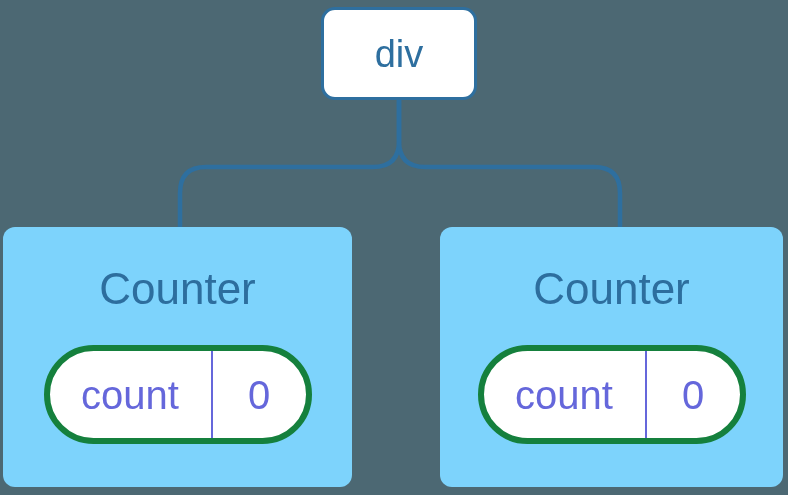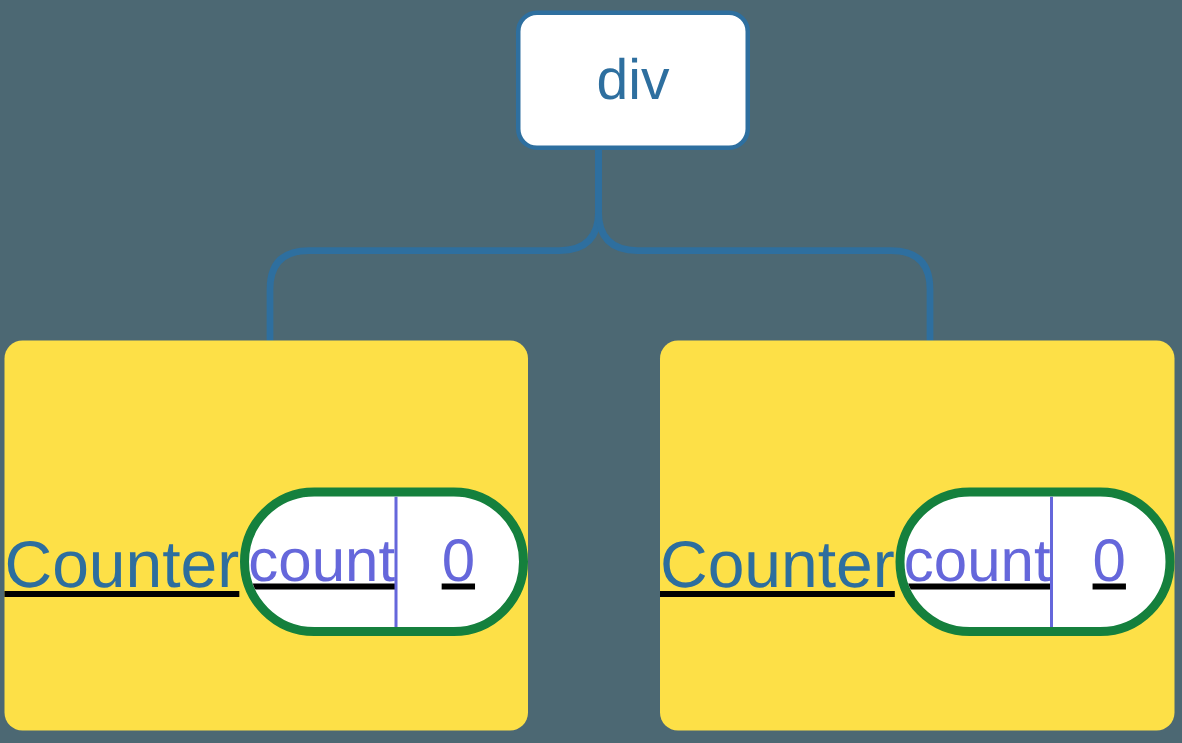--- a/index.html
+++ b/index.html
@@ -32,40 +32,39 @@
     top: 7px;
     width: 156px;
     height: 93px;
     background: #FFFFFF;
     border: 3px solid #2E6F9F;
     border-radius: 14px;
     box-sizing: border-box;
     display: flex;
     align-items: center;
     justify-content: center;
-    margin-left: 23px;
   }
   .root-node .label {
     color: #2E6F9F;
     font-size: 38px;
     font-weight: 500;
     line-height: 1;
   }
 
   
   .card {
     position: absolute;
     top: 227px;
     height: 260px;
-    background: #fde047;
+    background: #7dd3fc;
     border-radius: 12px;
     box-sizing: border-box;
     display: flex;
+    flex-direction: column;
     align-items: center;
-    text-decoration: underline;
   }
   .card.left  { left: 3px;   width: 349px; }
   .card.right { left: 440px; width: 343px; }
 
   .card-title {
     margin-top: 40px;
     color: #2D6E9E;
     font-size: 44px;
     font-weight: 500;
     line-height: 1;

